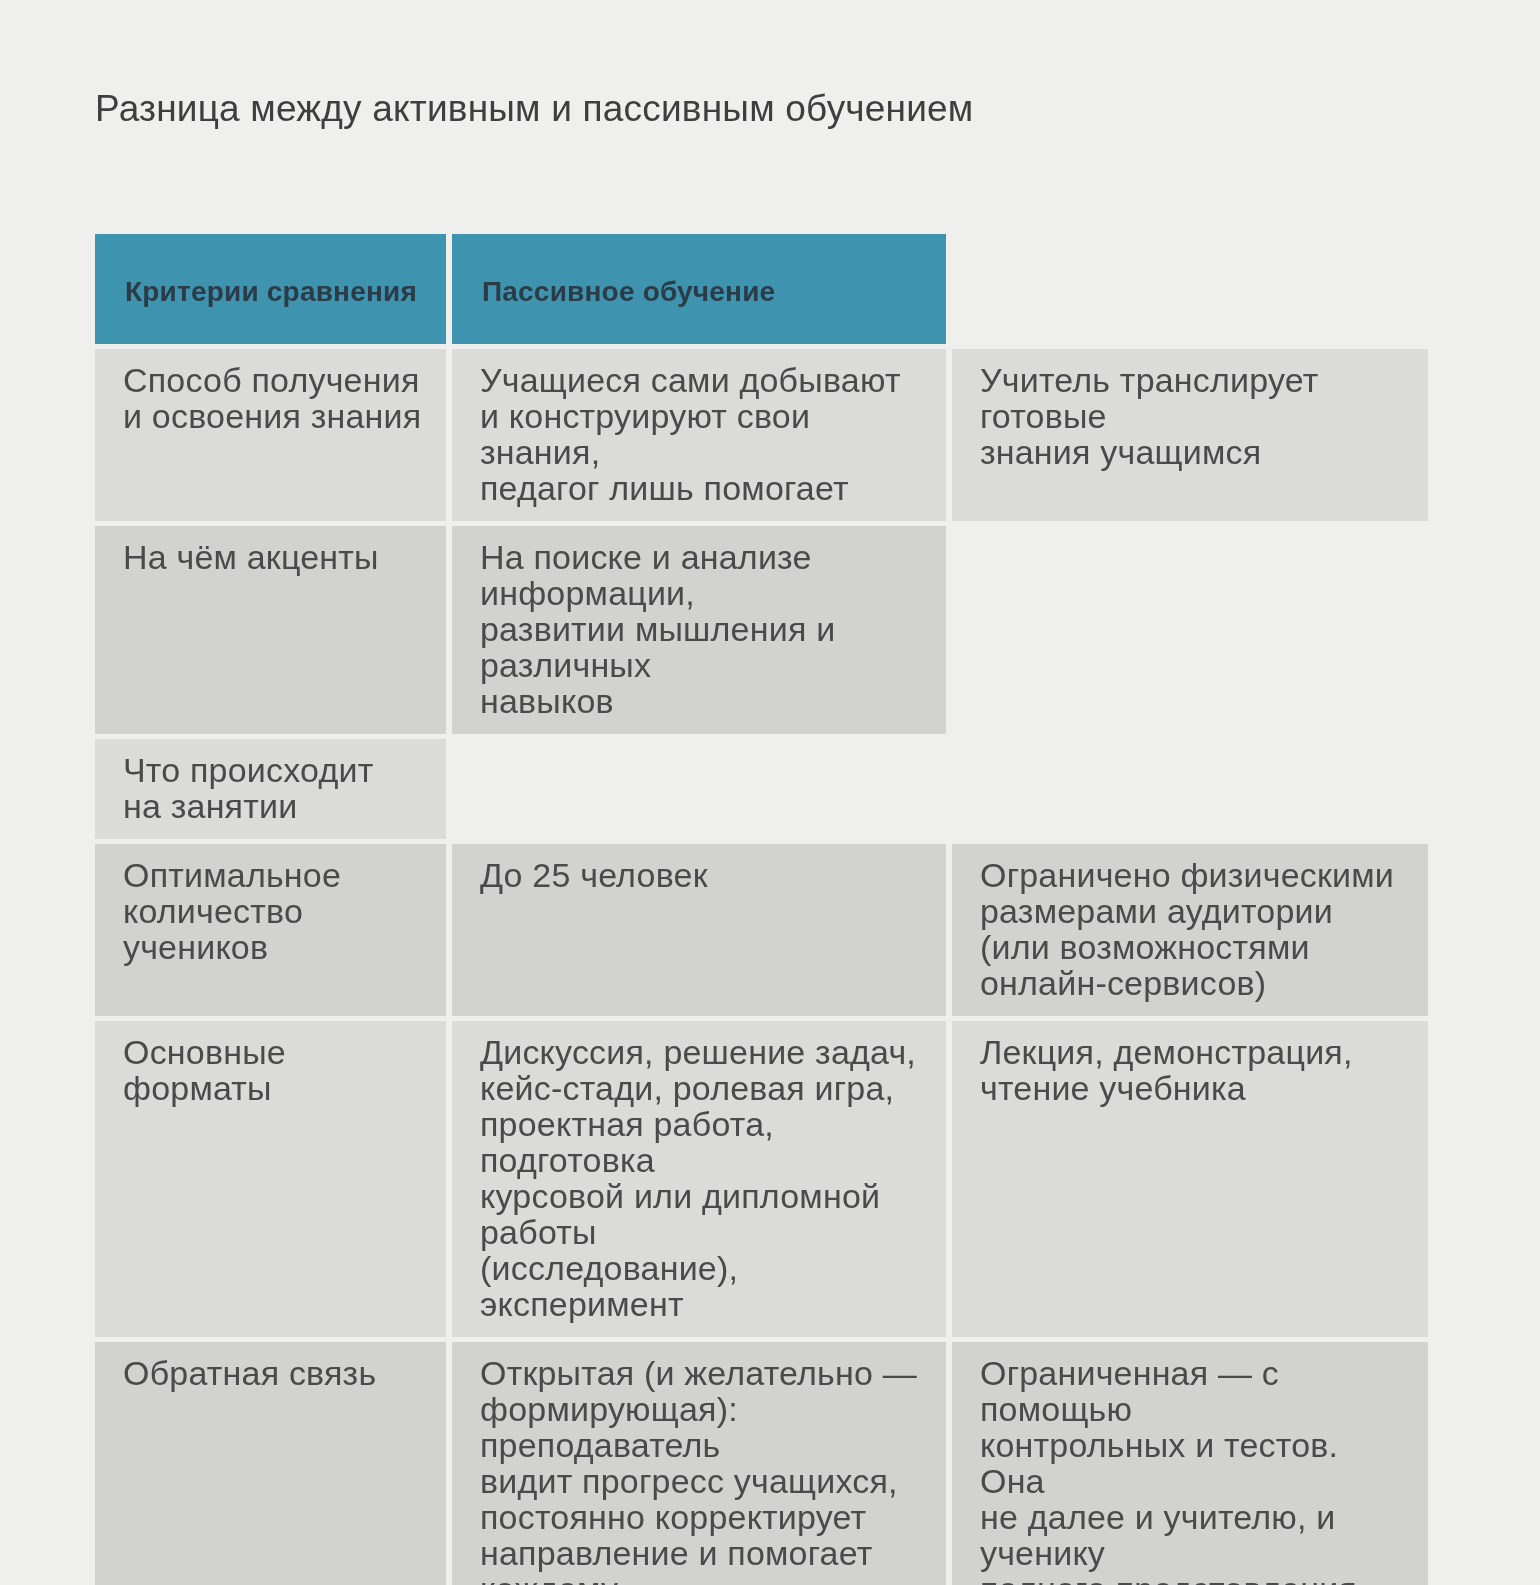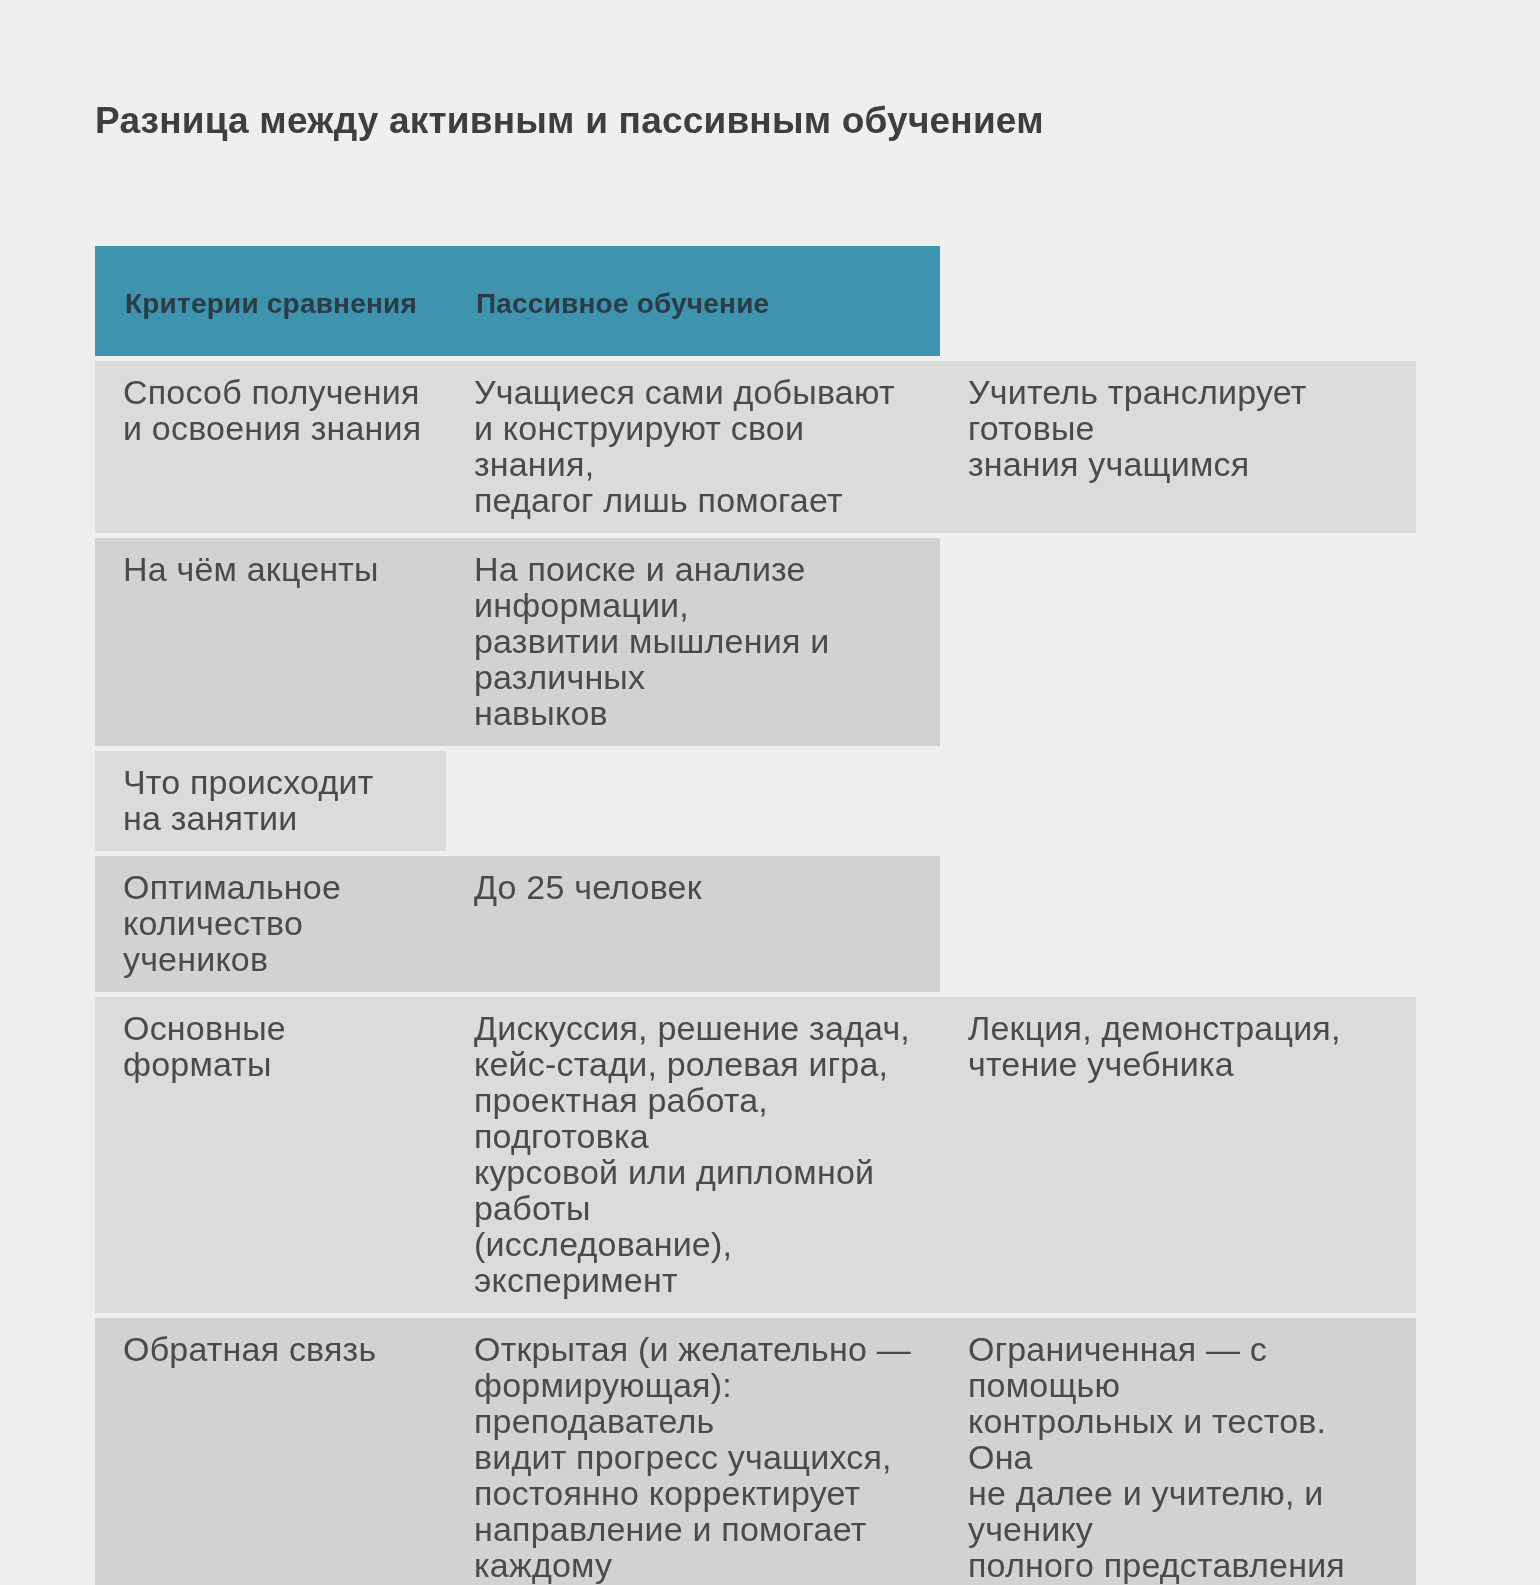--- a/index.html
+++ b/index.html
@@ -18,34 +18,33 @@
     font-family: "Liberation Sans", "DejaVu Sans", sans-serif;
   }
   .page {
     width: 1540px;
     height: 1585px;
     background: var(--page-bg);
     padding: 88px 95px 0 95px;
   }
   .page-title {
     font-size: 37px;
-    font-weight: 700;
+    font-weight: 400;
     color: var(--title-text);
     letter-spacing: 0.2px;
     margin-bottom: 70px;
-    margin-top: 12px;
   }
   .table {
     width: 1333px;
     margin-top: 104px;
   }
   .grid-row {
     display: grid;
     grid-template-columns: 351px 494px 476px;
-    column-gap: 0;
+    column-gap: 6px;
     margin-bottom: 5px;
   }
   .th {
     background: var(--header-bg);
     color: var(--header-text);
     font-size: 28px;
     font-weight: 600;
     height: 110px;
     display: flex;
     align-items: center;
@@ -96,20 +95,24 @@
 
     <div class="grid-row row-odd">
       <div class="cell">Что происходит
 на занятии</div>
     </div>
 
     <div class="grid-row row-even">
       <div class="cell">Оптимальное
 количество учеников</div>
       <div class="cell">До 25 человек</div>
+      <div class="cell">Ограничено физическими
+размерами аудитории
+(или возможностями
+онлайн-сервисов)</div>
     </div>
 
     <div class="grid-row row-odd">
       <div class="cell">Основные форматы</div>
       <div class="cell">Дискуссия, решение задач,
 кейс-стади, ролевая игра,
 проектная работа, подготовка
 курсовой или дипломной работы
 (исследование), эксперимент</div>
       <div class="cell">Лекция, демонстрация,

